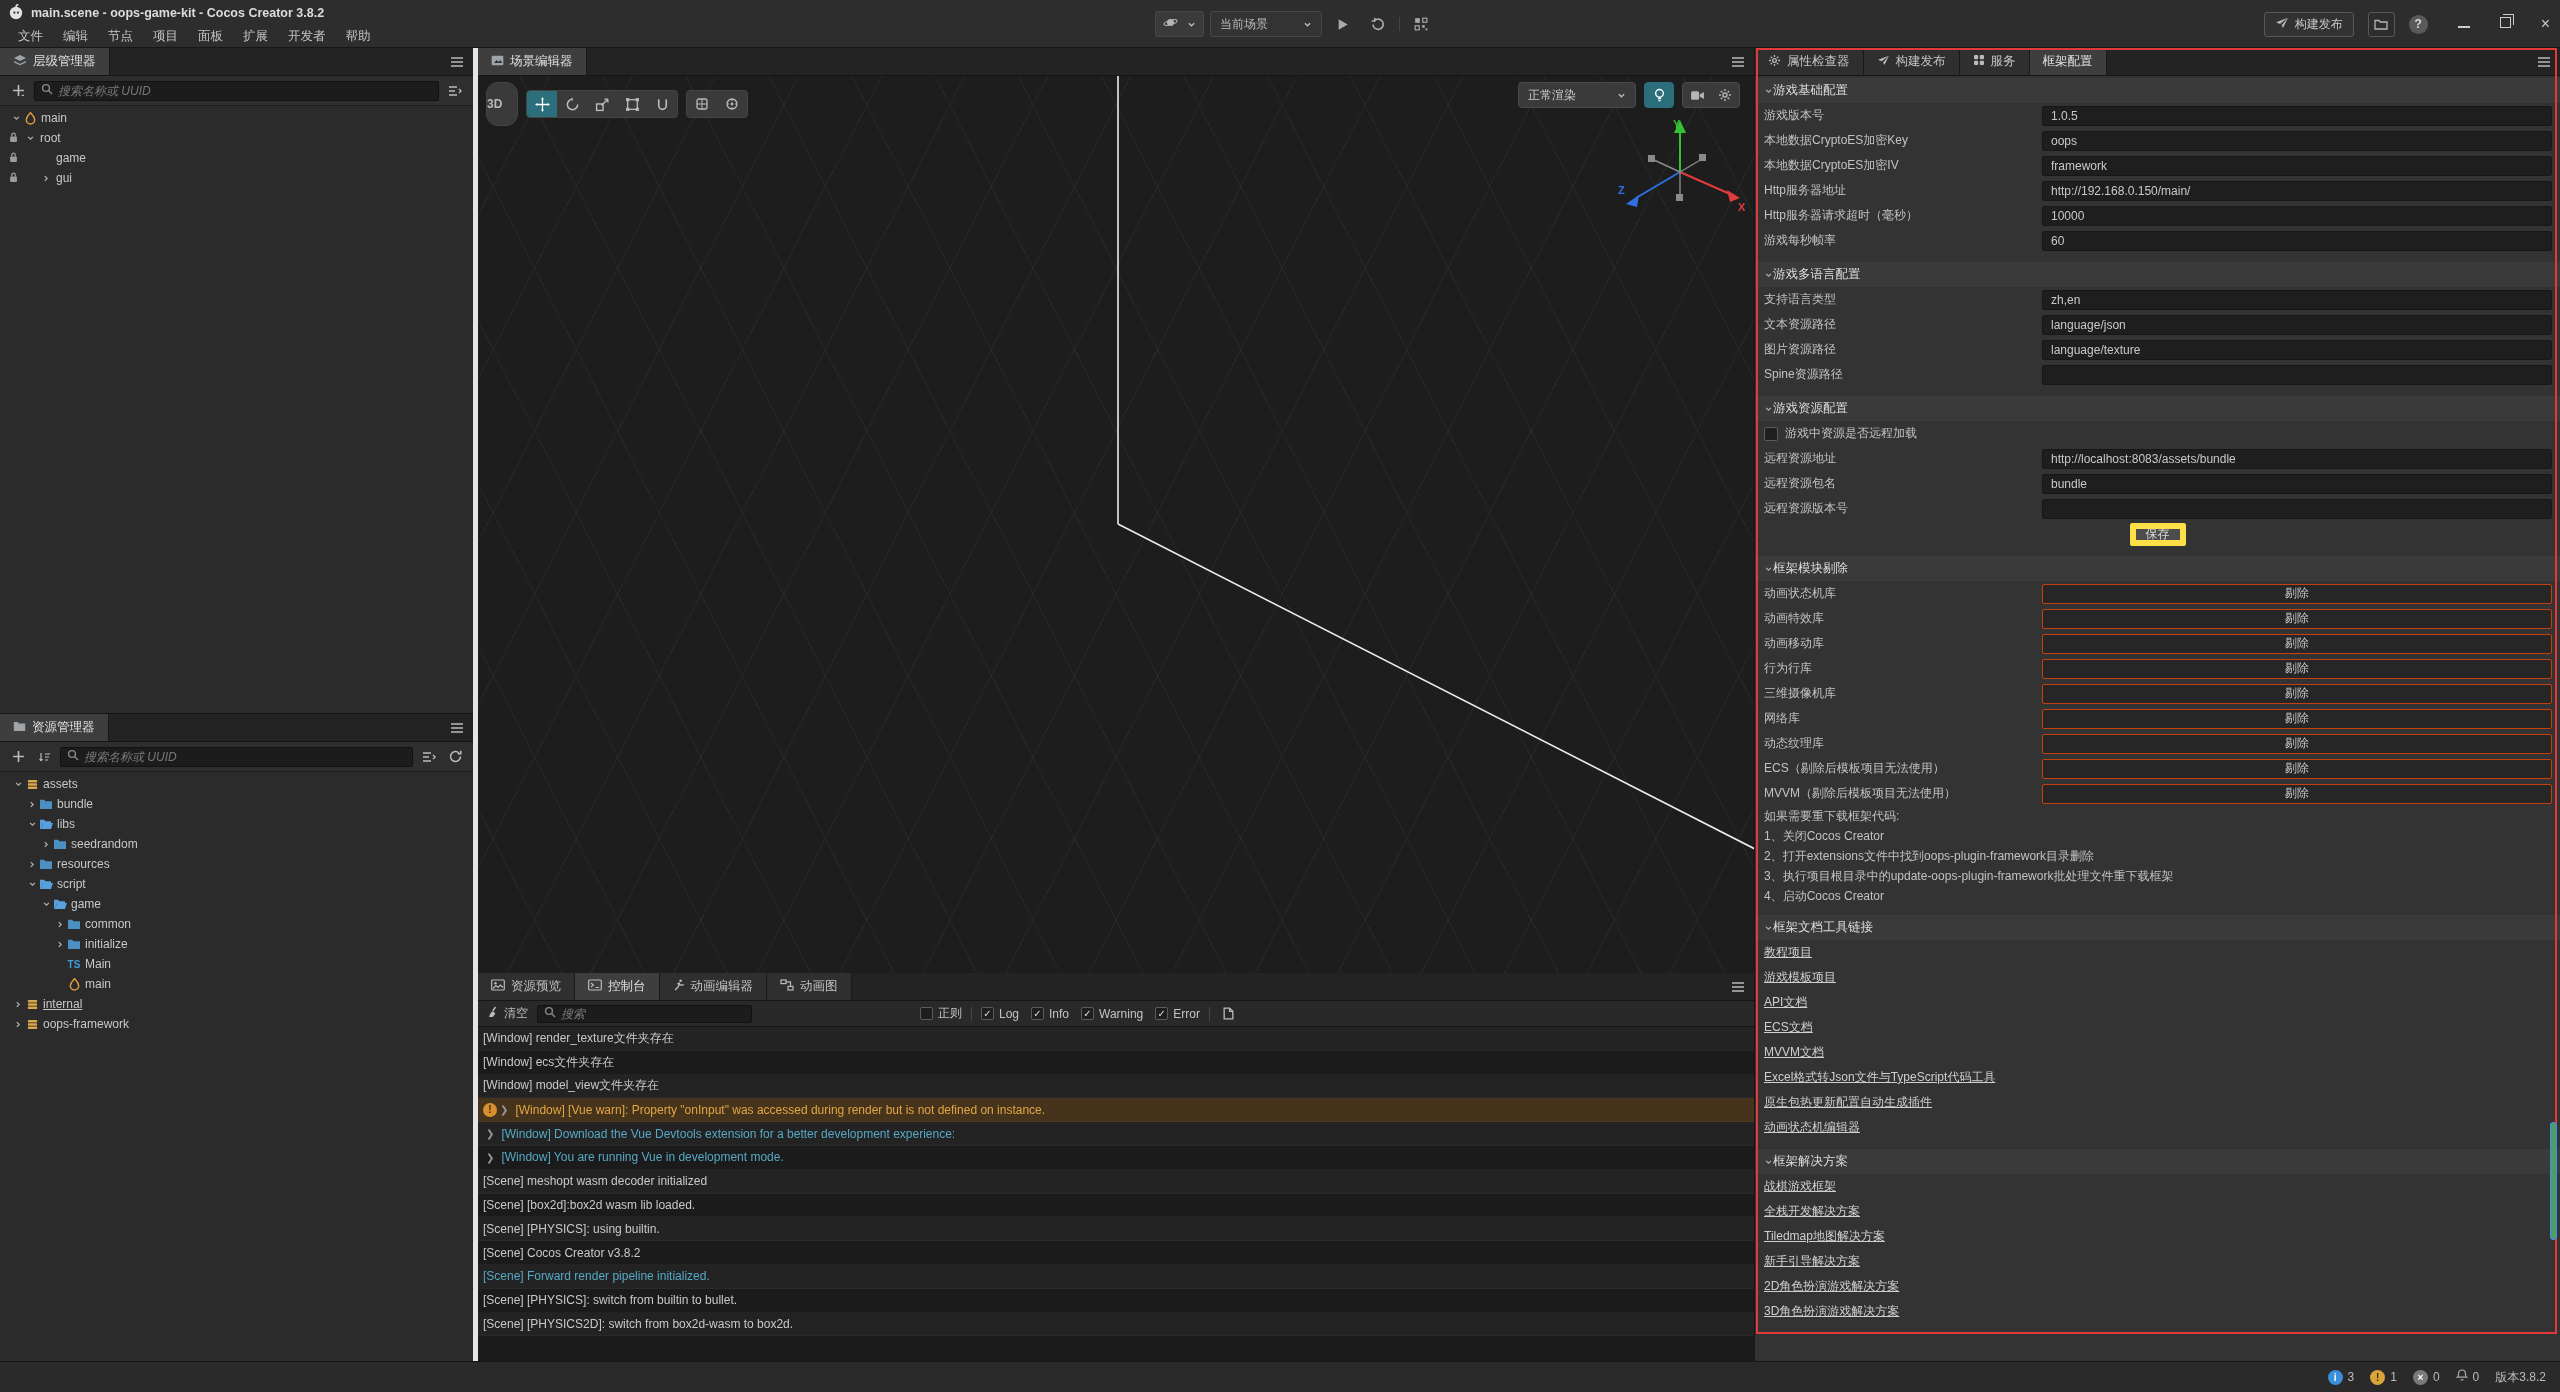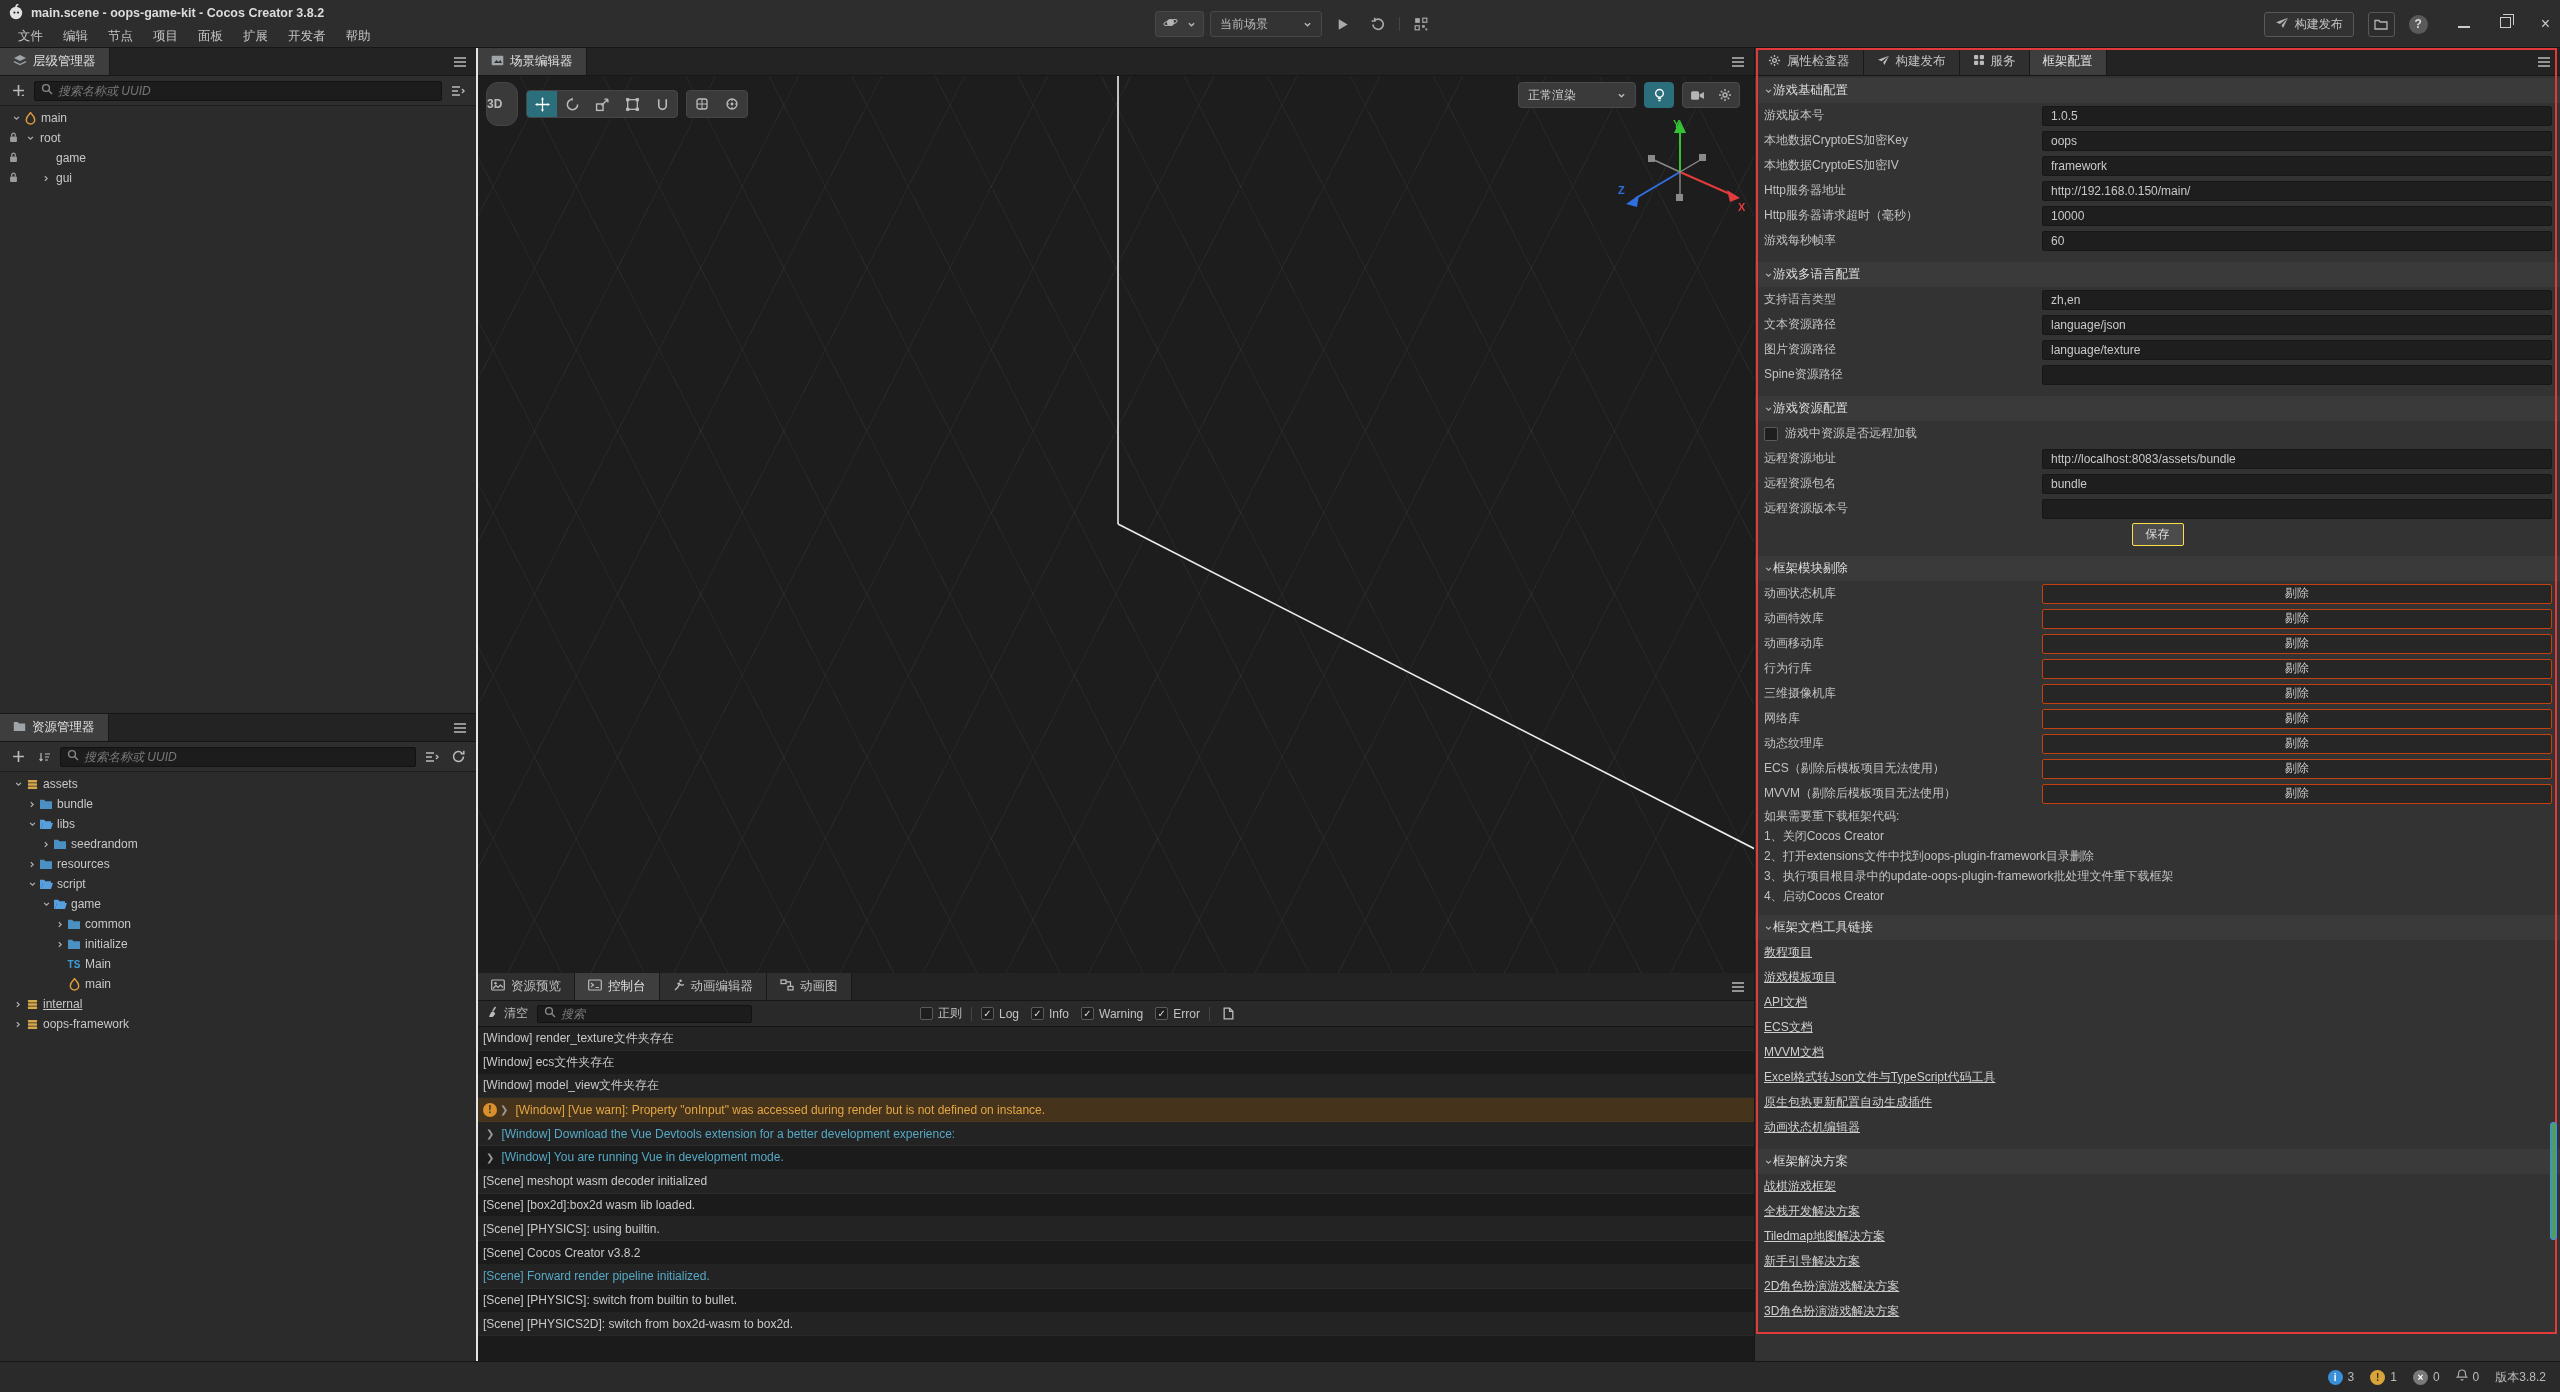--- a/index.html
+++ b/index.html
@@ -20,21 +20,21 @@
   .tb-right{position:absolute;right:10px;top:0;height:48px;display:flex;align-items:center;gap:14px}
   #build-top{height:25px;border:1px solid #585858;border-radius:3px;display:flex;align-items:center;gap:6px;padding:0 10px;color:#c5c5c5;background:#323232}
   .help-circle{width:19px;height:19px;border-radius:50%;background:#5a5a5a;color:#ddd;display:flex;align-items:center;justify-content:center;font-weight:bold;font-size:12px}
   .win-ctl{display:flex;align-items:center;gap:30px;margin-left:16px;color:#ccc}
   .wc-min{width:12px;height:2px;background:#ccc;display:inline-block}
   .wc-max{width:11px;height:11px;border:1.5px solid #ccc;position:relative;display:inline-block}
   .wc-max::before{content:"";position:absolute;left:2px;top:-4.5px;width:10px;height:10px;border:1.5px solid #ccc;border-left:none;border-bottom:none}
   .wc-close{font-size:16px;line-height:16px;color:#ccc}
   
   #main{display:flex;height:1313px}
-  #left{width:478px;display:flex;flex-direction:column;border-right:2px solid #e5e5e5}
+  #left{width:478px;display:flex;flex-direction:column;border-right:5px solid #e5e5e5}
   #center{width:1277px;display:flex;flex-direction:column;border-right:1px solid #161616}
   #right{flex:1;position:relative;background:#333;display:flex;flex-direction:column}
   
   .panel-tabbar{height:28px;background:#232323;border-bottom:1px solid #161616;display:flex;align-items:stretch;position:relative;flex:none}
   .ptab{display:flex;align-items:center;gap:6px;padding:0 13px;background:#2f2f2f;border-right:1px solid #191919;color:#c3c3c3;font-size:12.5px}
   .ptab.active{background:#3e3e3e;color:#e0e0e0}
   .bar-burger{position:absolute;right:9px;top:8px}
   .ptoolbar{height:30px;display:flex;align-items:center;gap:6px;padding:0 8px;background:#2e2e2e;border-bottom:1px solid #1d1d1d;flex:none}
   .searchbox{flex:1;height:20px;background:#1c1c1c;border:1px solid #121212;border-radius:2px;display:flex;align-items:center;padding:0 6px;gap:5px}
   .searchbox input{flex:1;background:transparent;border:none;outline:none;color:#c9c9c9;font-size:12px;font-style:normal}
@@ -86,21 +86,21 @@
   .sec-header{height:25px;background:#3a3a3a;display:flex;align-items:center;padding:0 9px;color:#dedede;font-size:12.5px}
   .ins-row{height:25px;display:flex;align-items:center}
   .ins-label{width:287px;padding-left:9px;color:#c2c2c2;white-space:nowrap;overflow:hidden;flex:none}
   .ins-input{flex:1;margin-right:8px;height:20px;background:#1e1e1e;border:1px solid #171717;border-radius:2px;color:#c9c9c9;padding:0 8px;font-size:12px;outline:none}
   .mod-btn{flex:1;margin-right:8px;height:20px;background:#262626;border:1px solid #c2410c;border-radius:2px;color:#c9c9c9;display:flex;align-items:center;justify-content:center;font-size:12px}
   .chk-row{height:25px;display:flex;align-items:center;padding-left:9px;gap:7px;color:#c2c2c2}
   .note-line{height:20px;line-height:20px;padding-left:9px;color:#c2c2c2;white-space:nowrap}
   .link-row{height:25px;display:flex;align-items:center;padding-left:9px}
   .link-row span{color:#cfcfcf;text-decoration:underline;white-space:nowrap}
   .save-row{height:26px;display:flex;align-items:center;justify-content:center}
-  .save-btn{min-width:52px;height:23px;background:#4c4c4c;border:1px solid #fde047;border-radius:2px;color:#ddd;display:flex;align-items:center;justify-content:center;padding:0 10px}
+  .save-btn{min-width:52px;height:23px;background:#4c4c4c;border:6px solid #fde047;border-radius:2px;color:#ddd;display:flex;align-items:center;justify-content:center;padding:0 10px}
   #red-frame{position:absolute;left:1756px;top:48px;width:801px;height:1286px;border:2px solid #e03a3a;pointer-events:none;z-index:40}
   #rp-scrollthumb{position:absolute;left:2550px;top:1122px;width:7px;height:118px;background:#4f9d62;border:1px solid #3f8cff;border-radius:3px;z-index:41}
   
   #statusbar{height:31px;background:#2a2a2a;border-top:1px solid #161616;display:flex;align-items:center;justify-content:flex-end;gap:16px;padding-right:14px;color:#bbb}
   .badge{display:flex;align-items:center;gap:5px}
   .circ{width:15px;height:15px;border-radius:50%;display:flex;align-items:center;justify-content:center;font-size:10px;font-weight:bold;color:#fff}
   .circ.info{background:#3a8fd9}
   .circ.warn{background:#d9a43a;color:#3a2c10}
   .circ.err{background:#7a7a7a}
   

